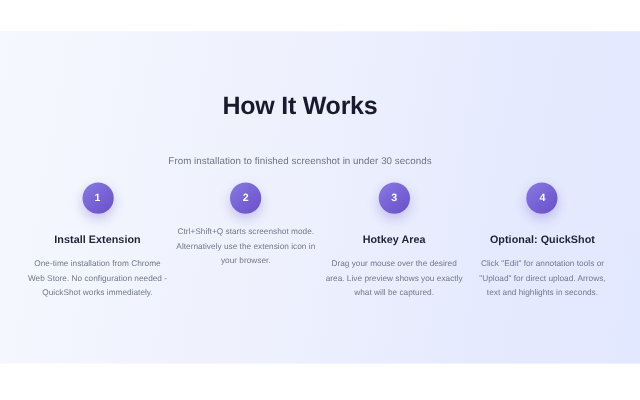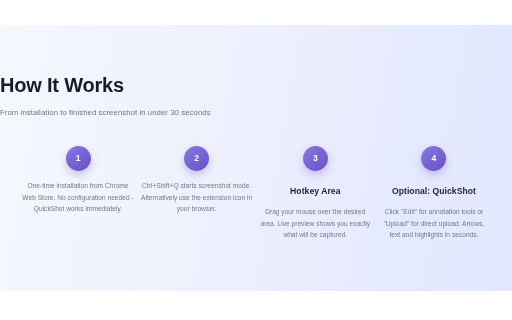--- a/index.html
+++ b/index.html
@@ -51,34 +51,35 @@
     width: 512px;
     height: 29px;
     background: #ffffff;
   }
 
   .section-head {
     position: absolute;
     top: 48px;
     left: 0;
     width: 448px;
-    text-align: left;
+    text-align: center;
+    padding-left: 16px;
   }
 
   .section-title {
     margin: 0;
     font-size: 20px;
     line-height: 24px;
     font-weight: 700;
     letter-spacing: -0.2px;
     color: #191a2e;
   }
 
   .section-sub {
-    margin: 0;
+    margin: 16px;
     padding-top: 10px;
     font-size: 7.8px;
     line-height: 11px;
     font-weight: 400;
     color: #6d7485;
     letter-spacing: 0.05px;
   }
 
   
   .steps {
@@ -150,20 +151,21 @@
       <h2 class="section-title">How It Works</h2>
       <p class="section-sub">From installation to finished screenshot in under 30 seconds</p>
     </div>
 
     <div class="steps">
 
       <div class="step">
         <div class="step-badge">
           <span>1</span>
         </div>
+        <h3 class="step-title">Install Extension</h3>
         <p class="step-desc">One-time installation from Chrome Web Store. No configuration needed - QuickShot works immediately.</p>
       </div>
 
       <div class="step">
         <div class="step-badge">
           <span>2</span>
         </div>
         <p class="step-desc">Ctrl+Shift+Q starts screenshot mode. Alternatively use the extension icon in your browser.</p>
       </div>
 

